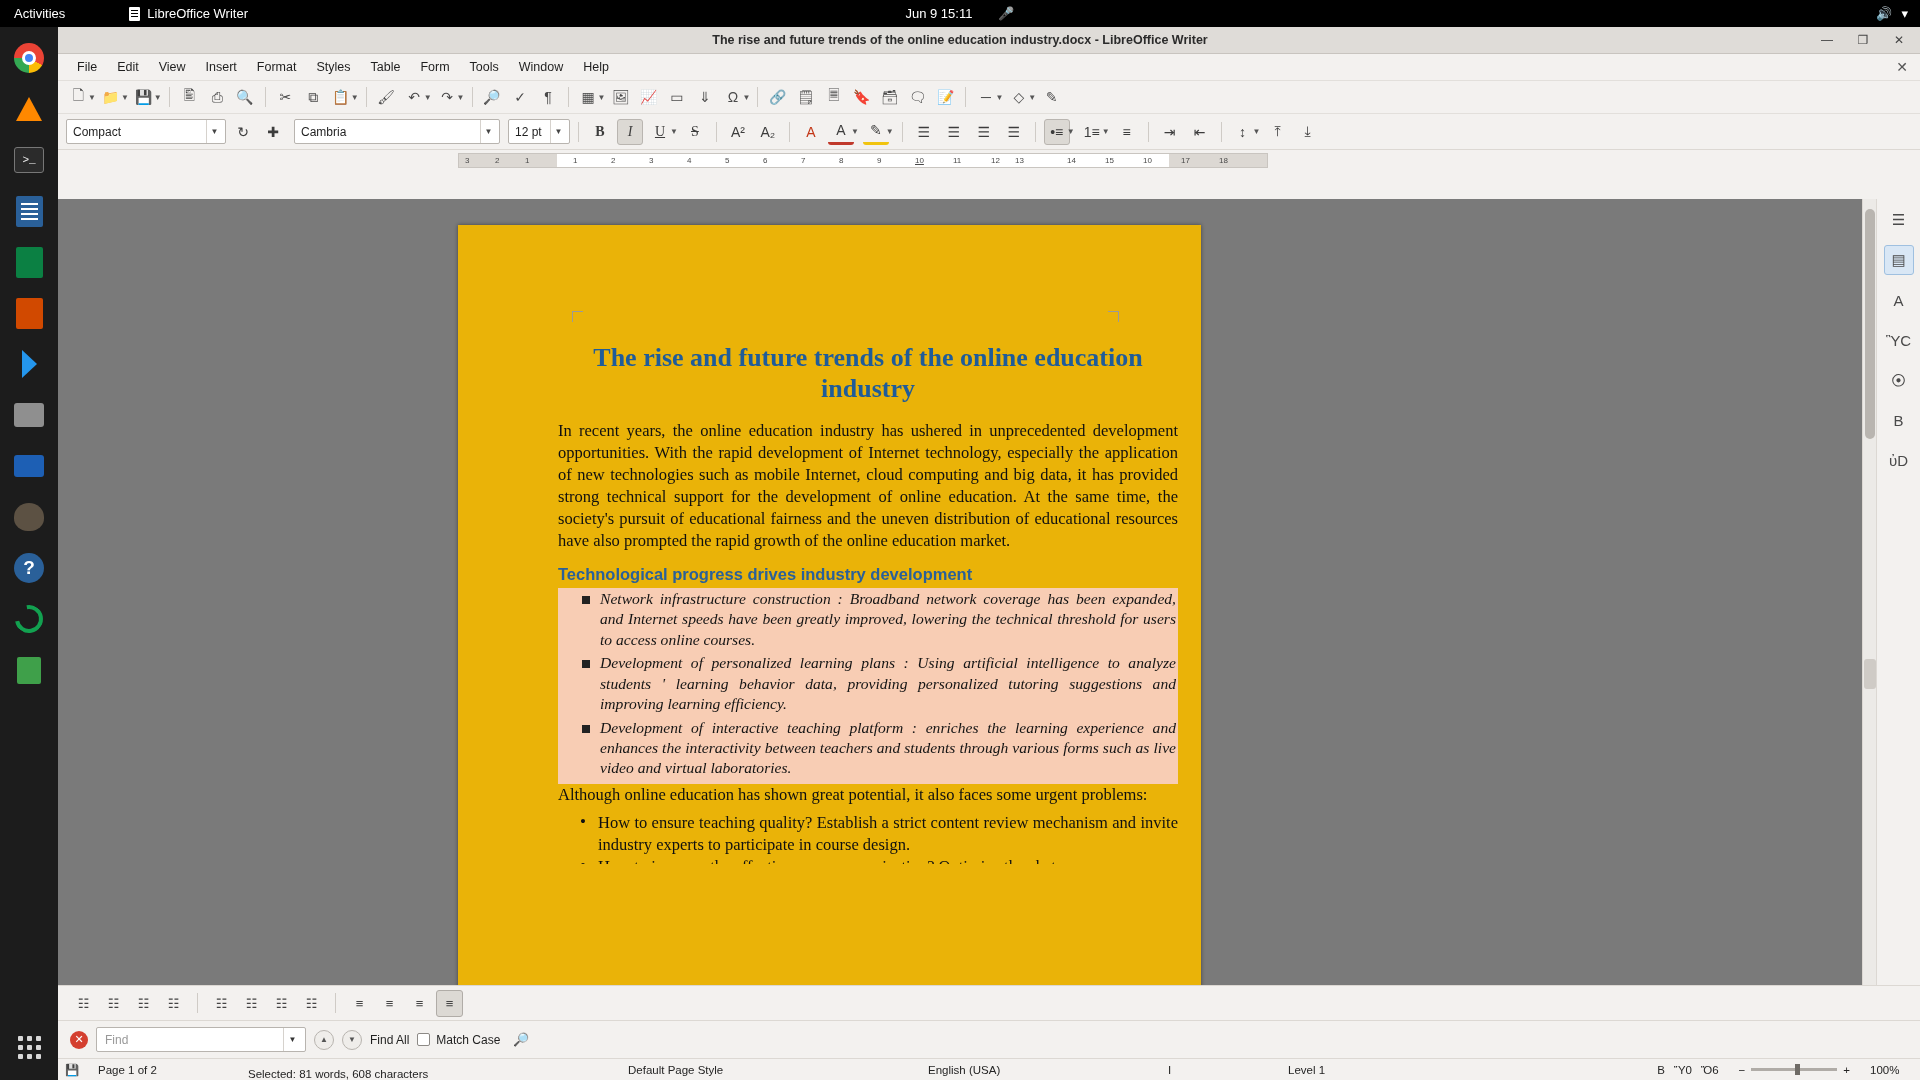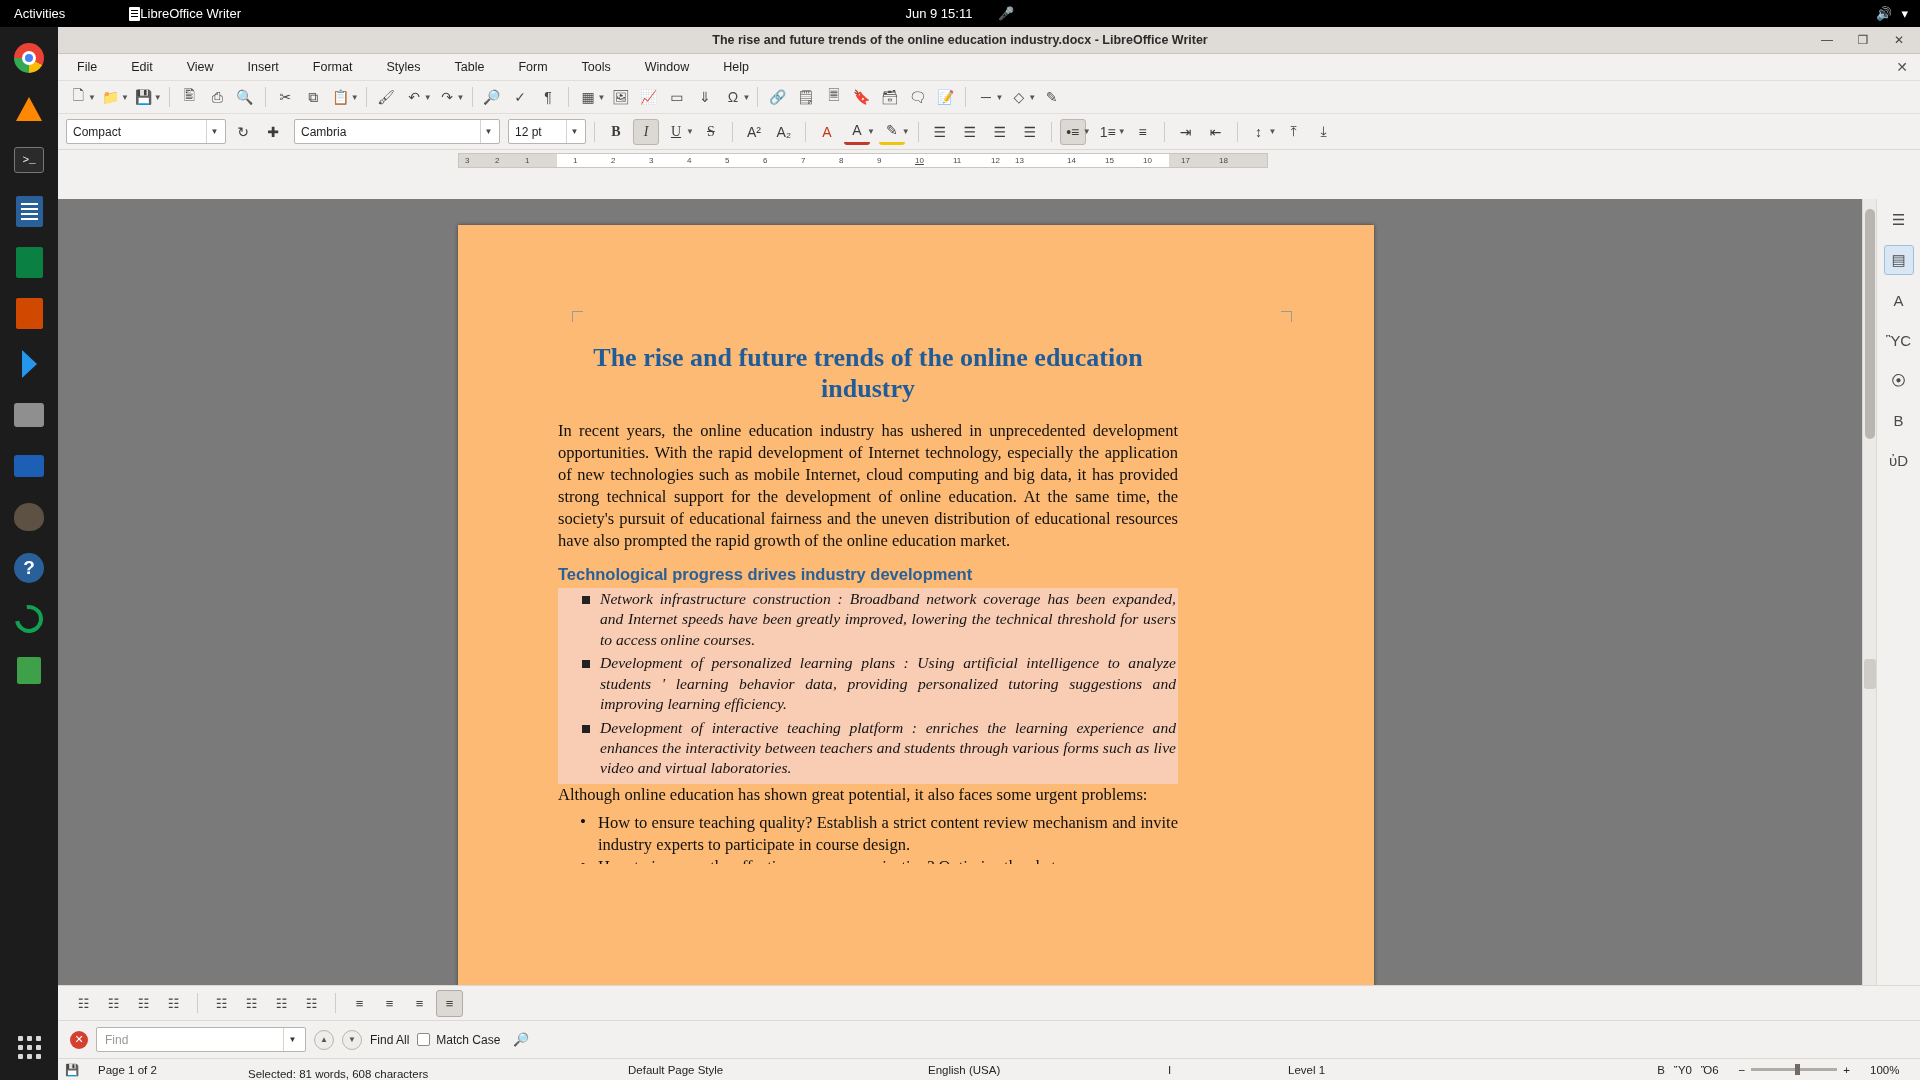--- a/index.html
+++ b/index.html
@@ -13,21 +13,21 @@
   #app { position: relative; width: 1920px; height: 1080px; }
 
   
   .gnome-bar {
     position: absolute; top: 0; left: 0; width: 1920px; height: 27px;
     background: #000000; color: #ffffff;
     display: flex; align-items: center;
     font-size: 13px;
   }
   .gnome-activities { padding: 0 14px; font-size: 13px; }
-  .gnome-appname { display: flex; align-items: center; gap: 0; margin-left: 50px; }
+  .gnome-appname { display: flex; align-items: center; gap: 7px; margin-left: 50px; }
   .gnome-doc-icon {
     width: 11px; height: 14px; background: #ffffff; border-radius: 1px;
     position: relative;
   }
   .gnome-doc-icon:after {
     content: ""; position: absolute; left: 2px; top: 3px; width: 7px; height: 1px;
     background: #000; box-shadow: 0 3px 0 #000, 0 6px 0 #000;
   }
   .gnome-clock { position: absolute; left: 50%; transform: translateX(-50%); display: flex; gap: 26px; align-items: center; }
   .gnome-right { position: absolute; right: 12px; display: flex; align-items: center; gap: 9px; }
@@ -66,21 +66,21 @@
   .ic-files{width:30px;height:24px;background:#8f8f8f;border-radius:3px;}
   .ic-mail{width:30px;height:22px;background:#1d5fb4;border-radius:3px;}
   .ic-gimp{width:30px;height:28px;background:#5c5143;border-radius:50% 50% 45% 45%;}
   .ic-help{width:30px;height:30px;border-radius:50%;background:#2a6099;color:#fff;font-weight:bold;display:flex;align-items:center;justify-content:center;}
   .ic-ring{width:28px;height:28px;border-radius:50%;border:4px solid #12a150;border-left-color:transparent;transform:rotate(35deg);}
   .ic-trash{width:24px;height:27px;background:#3fa04a;border-radius:2px;}
 
   
   .app-area { position: absolute; top: 54px; left: 58px; width: 1862px; height: 1026px; background:#f3f1ef; }
 
-  .menubar { height: 27px; display: flex; align-items: center; padding-left: 10px; gap: 16px; background:#f3f1ef; border-bottom:1px solid #e2dfdb;}
+  .menubar { height: 27px; display: flex; align-items: center; padding-left: 10px; gap: 2px; background:#f3f1ef; border-bottom:1px solid #e2dfdb;}
   .menubar .mi { font-size: 12.5px; color: #1f1f1f; padding: 3px 9px; border-radius: 3px; }
   .menubar .closedoc { position: absolute; right: 12px; top: 5px; color:#555; font-size:14px;}
 
   .toolbar {
     height: 33px; display: flex; align-items: center; gap: 3px; padding: 0 8px;
     border-bottom: 1px solid #e2dfdb; background:#f3f1ef;
   }
   .tb-btn { width: 25px; height: 25px; display:flex;align-items:center;justify-content:center; border-radius:3px; font-size:14px; color:#4a4a4a;}
   .tb-sep { width:1px; height:20px; background:#cfcbc6; margin: 0 4px;}
   .tb-split { display:flex; align-items:center; }
@@ -106,22 +106,22 @@
     background: #fff; border:1px solid #c9c5c0;
     font-size: 8px; color:#555;
   }
   .ruler .grayL { position:absolute; left:0; top:0; bottom:0; width: 98px; background:#dcd8d3;}
   .ruler .grayR { position:absolute; right:0; top:0; bottom:0; width: 98px; background:#dcd8d3;}
   .ruler .tick { position:absolute; top:2px; font-size:8px; color:#4a4a4a;}
 
   
   .canvas { position:absolute; top: 145px; left:0; width: 1862px; height: 846px; background:#7a7a7a; overflow:hidden;}
   .page {
-    position:absolute; top: 26px; left: 400px; width: 916px; height: 790px;
-    background: #fdba74; box-shadow: 0 0 4px rgba(0,0,0,.45);
+    position:absolute; top: 26px; left: 400px; width: 743px; height: 790px;
+    background: #eab308; box-shadow: 0 0 4px rgba(0,0,0,.45);
   }
   .corner { position:absolute; width:11px; height:11px; }
   .corner.tl { left: 114px; top: 86px; border-left:1px solid #9a9a9a; border-top:1px solid #9a9a9a; }
   .corner.tr { right: 82px; top: 86px; border-right:1px solid #9a9a9a; border-top:1px solid #9a9a9a; }
 
   .doc-body { position:absolute; left: 100px; top: 118px; width: 620px; }
   .doc-title {
     font-family: "Liberation Serif", serif; color: #1f5c99; font-weight: bold;
     font-size: 26px; line-height: 1.18; text-align:center; margin-bottom: 16px;
   }
@@ -372,21 +372,21 @@
       <div class="combo" style="width:160px;">
         <span>Compact</span>
         <span class="arrow">▼</span>
       </div>
       <div class="fb-btn">↻</div>
       <div class="fb-btn">✚</div>
       <div class="combo" style="width:206px;margin-left:4px;">
         <span>Cambria</span>
         <span class="arrow">▼</span>
       </div>
-      <div class="combo" style="width:78px;margin-left:4px;">
+      <div class="combo" style="width:62px;margin-left:4px;">
         <span>12 pt</span>
         <span class="arrow">▼</span>
       </div>
       <div class="tb-sep"></div>
       <div class="fb-btn" style="font-weight:bold;font-family:'Liberation Serif',serif;">B</div>
       <div class="fb-btn active" style="font-style:italic;font-family:'Liberation Serif',serif;">I</div>
       <div class="tb-split">
           <div class="fb-btn" style="text-decoration:underline;font-family:'Liberation Serif',serif;">U</div>
           <span class="caret">▼</span>
         </div>

